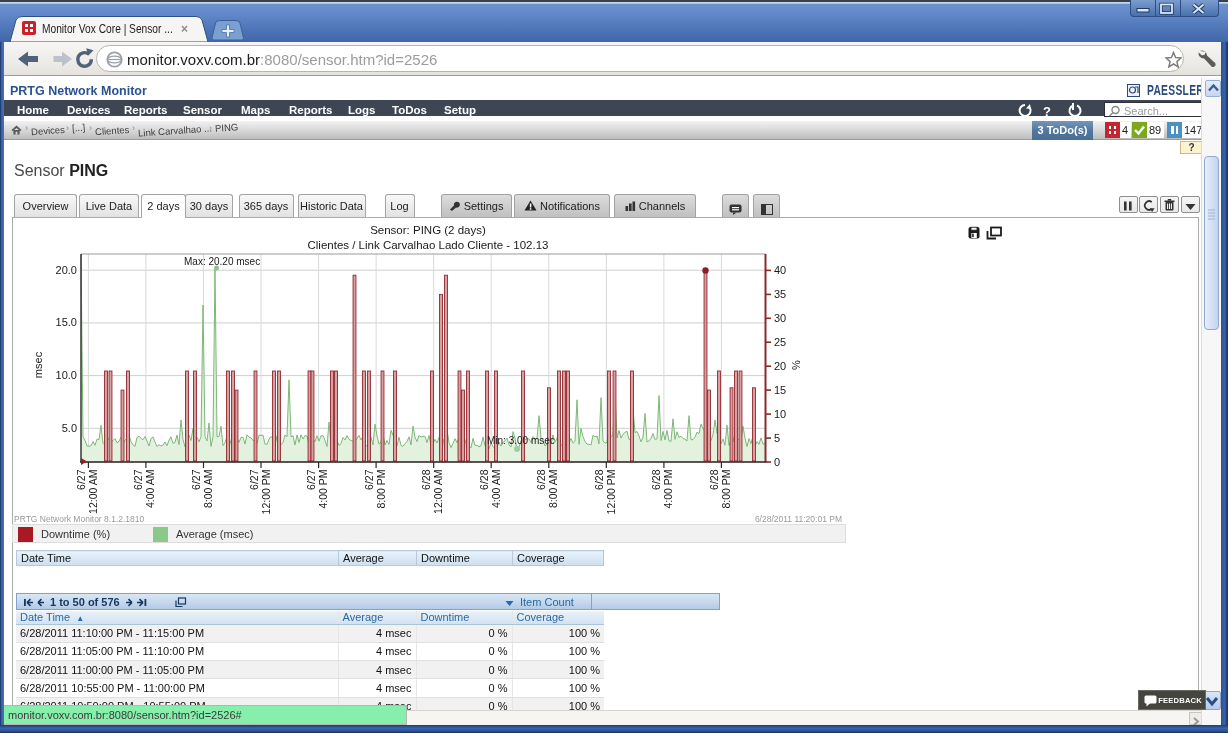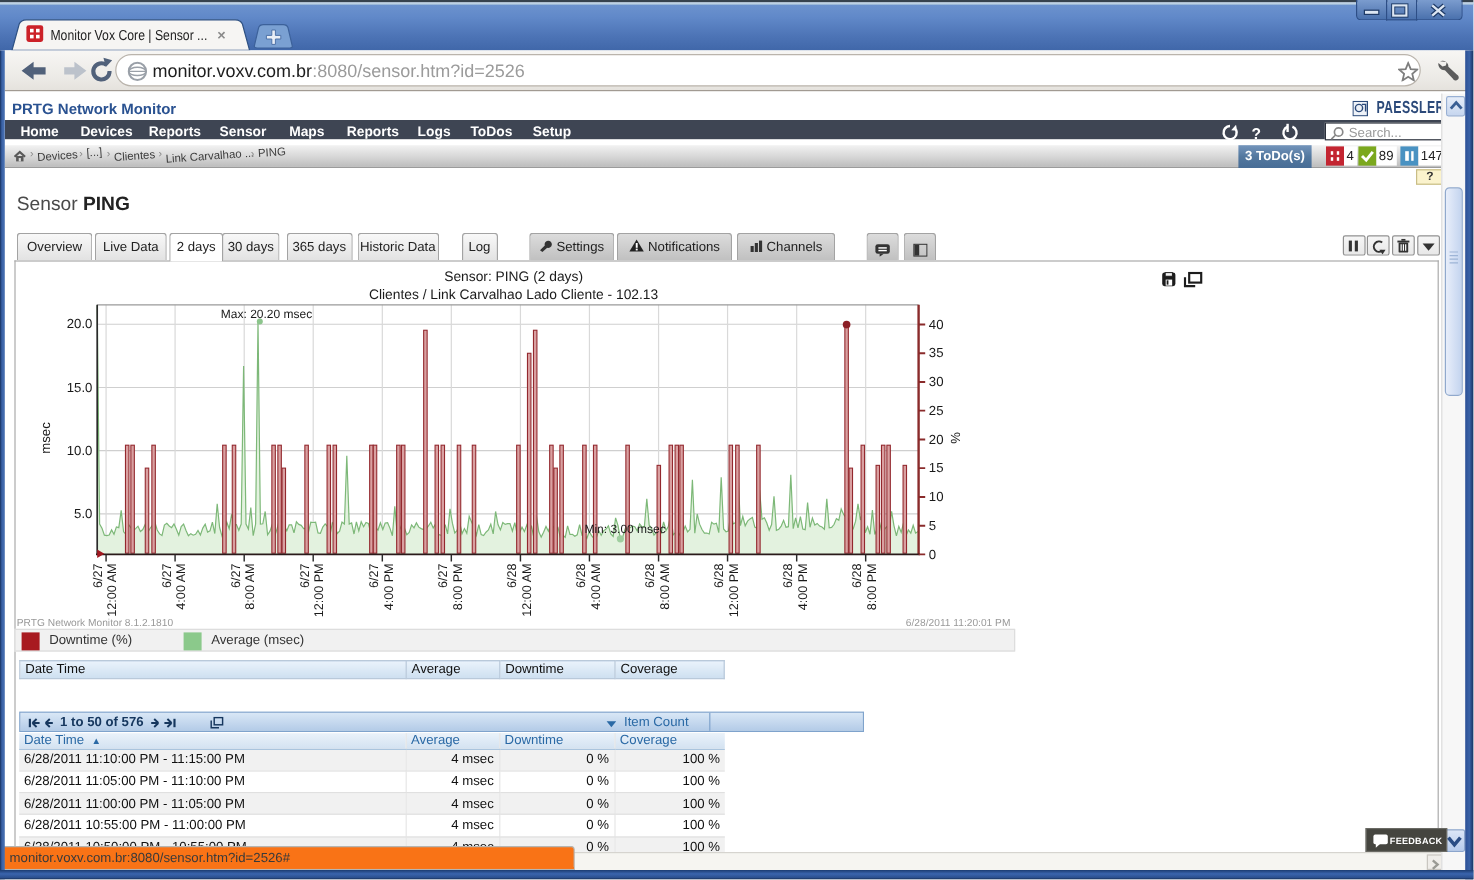--- a/index.html
+++ b/index.html
@@ -79,21 +79,21 @@
 #pagebar { left:12px; top:515px; width:704px; height:17px; background:linear-gradient(#d9e7f6, #b3cbe7);
   border:1px solid #7fa3cc; font-size:11px; color:#16375e; font-weight:bold; }
 #dtbl { position:absolute; left:12px; top:533px; width:588px; }
 #dtbl td { height:18.3px; padding:0 4px; border-bottom:1px solid #e0e0e0; border-right:1px solid #e6e6e6; }
 #dtbl td:last-child { border-right:none; }
 #dtbl tr.hd td { background:linear-gradient(#eaf2fa, #d3e2f1); color:#2a69a5; border-bottom:1px solid #aac4dd; height:13px;}
 #dtbl tr.odd td { background:#f1f1f1; }
 .ar { text-align:right; }
 
 
-#statusbar { left:0px; top:705px; width:479px; height:20px; background:#f97316; border:1px solid #b5b5b2;
+#statusbar { left:0px; top:705px; width:407px; height:20px; background:#86efac; border:1px solid #b5b5b2;
   border-left:none; border-radius:0 3px 0 0; font-size:11px; color:#3a3a3a; line-height:19px; padding-left:8px; }
 #hscroll { left:4px; top:710px; width:1197px; height:15px; background:#f6f5f1; border-top:1px solid #d6d4cf; }
 #hsbtn { left:1189px; top:712px; width:15px; height:13px; background:#efede9; border:1px solid #c9c6c0; }
 #vscroll { left:1201px; top:78px; width:20px; height:647px; background:#f7f7f7; border-left:1px solid #dcdcdc; }
 #vsup { left:1205px; top:80px; width:16px; height:17px; background:linear-gradient(#e6edf9,#c6d6ef); border:1px solid #98b0d4; border-radius:2px; }
 #vsthumb { left:1204px; top:156px; width:15px; height:174px; border:1px solid #90a9cd; border-radius:4px;
   background:linear-gradient(90deg, #e8eefa, #c3d4ef); }
 #vsdown { left:1203px; top:691px; width:18px; height:19px; background:linear-gradient(#dbe6f7,#b6cbec); border:1px solid #8ba5cc; border-radius:2px; }
 #feedback { left:1138px; top:690px; width:68px; height:20px; background:#45453f; border:1px solid #6a6a64;
   color:#fff; font-size:7.6px; font-weight:bold; line-height:20px; text-align:right; padding-right:3px; letter-spacing:0.2px;}

